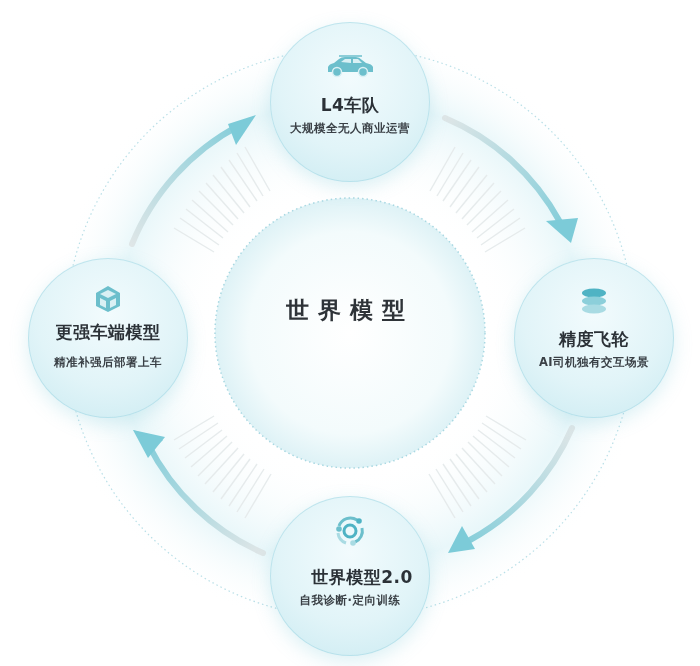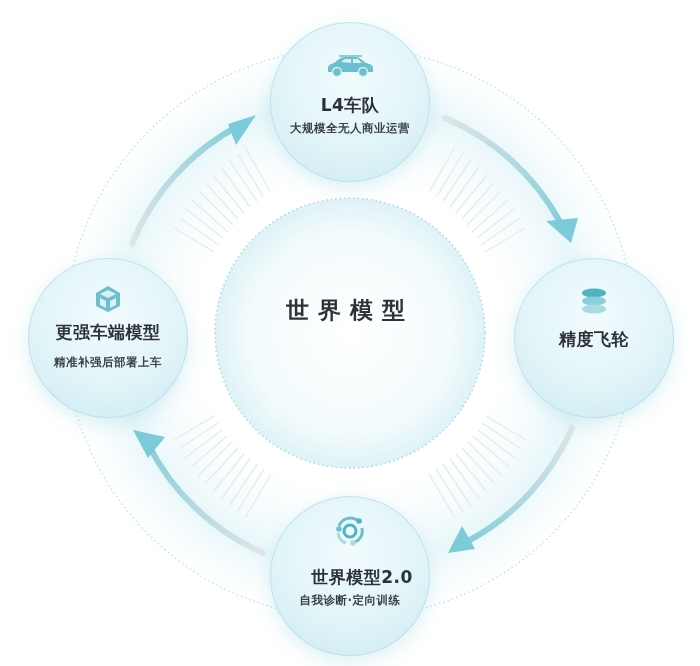--- a/index.html
+++ b/index.html
@@ -141,20 +141,21 @@
 
   <div class="node" style="left:514px; top:258px; width:160px; height:160px;">
     <span class="icon" style="top:30px;">
       <svg width="28" height="26" viewBox="0 0 28 26">
         <ellipse cx="14" cy="5" rx="12" ry="4.5" fill="#4fb3c4"></ellipse>
         <ellipse cx="14" cy="13" rx="12" ry="4.5" fill="#8ccfda"></ellipse>
         <ellipse cx="14" cy="21" rx="12" ry="4.5" fill="#a9dbe3"></ellipse>
       </svg>
     </span>
     <div class="title" style="top:70px;">精度飞轮</div>
+    <div class="sub" style="top:97px;">AI司机独有交互场景</div>
   </div>
 
   <div class="node" style="left:270px; top:496px; width:160px; height:160px;">
     <span class="icon" style="top:18px;">
       <svg width="34" height="34" viewBox="0 0 34 34">
         <path d="M6 12 A 12 12 0 0 1 24 6" fill="none" stroke="#6cbfcc" stroke-width="3"></path>
         <path d="M29 14 A 12 12 0 0 1 22 28" fill="none" stroke="#6cbfcc" stroke-width="3"></path>
         <path d="M13 29 A 12 12 0 0 1 5 19" fill="none" stroke="#a9dbe3" stroke-width="3"></path>
         <circle cx="17" cy="17" r="6" fill="none" stroke="#4fb3c4" stroke-width="3"></circle>
         <circle cx="26" cy="7" r="2.8" fill="#4fb3c4"></circle>

